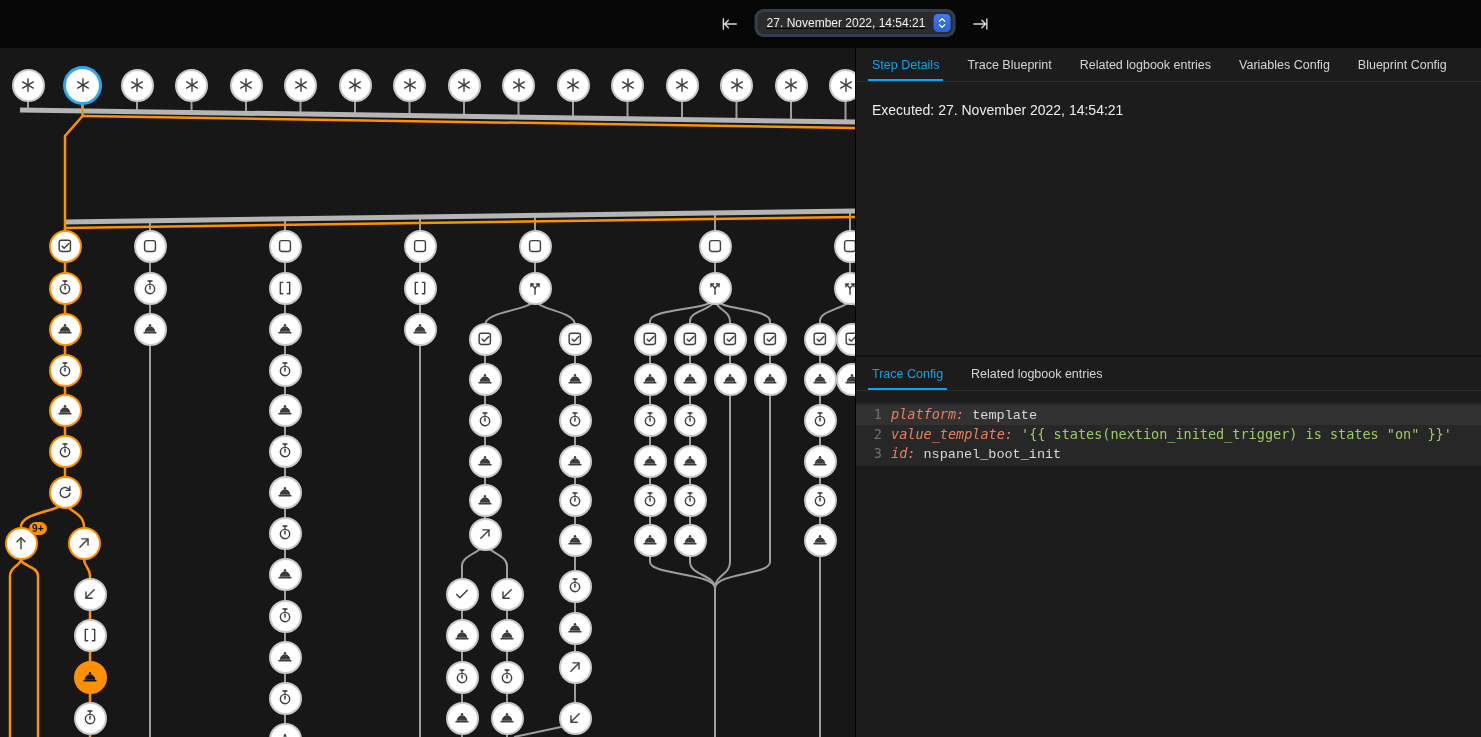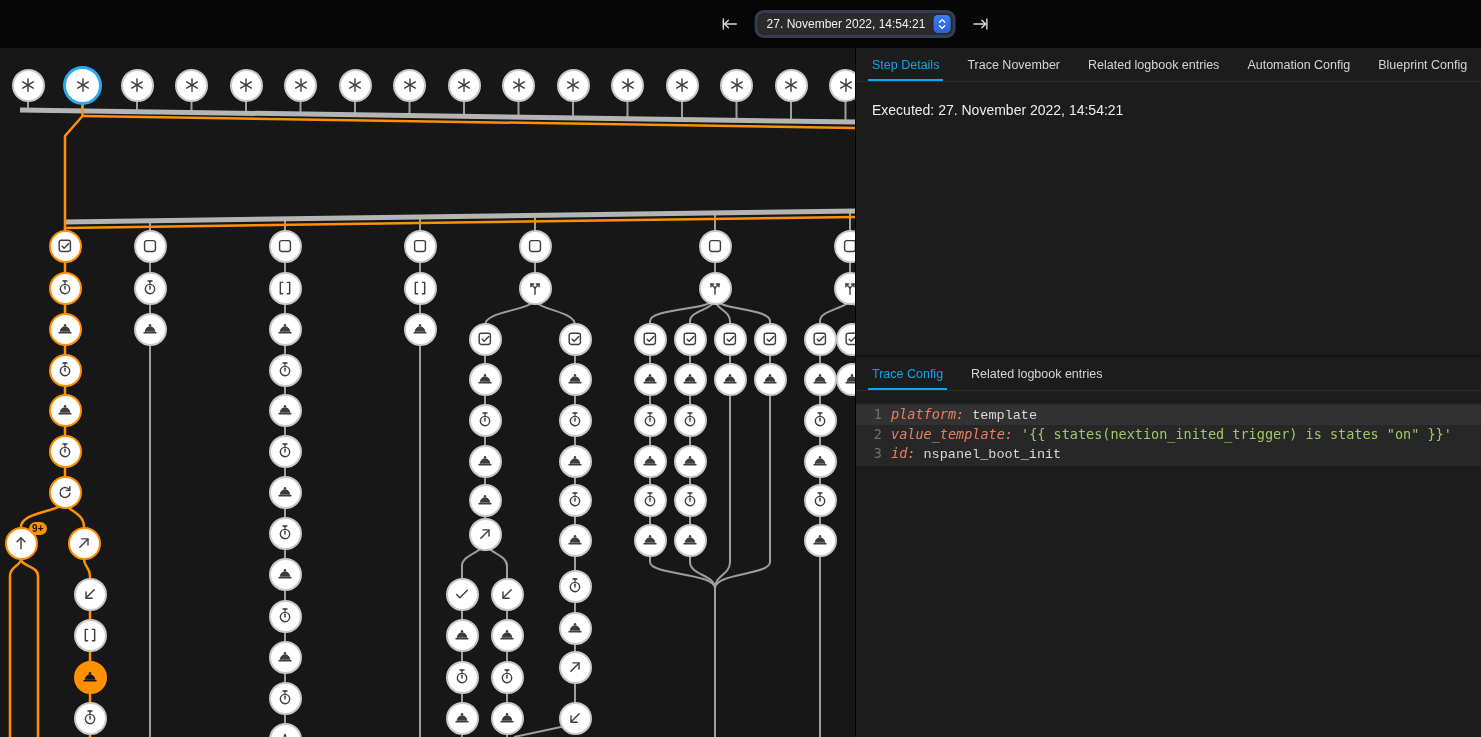--- a/index.html
+++ b/index.html
@@ -3,21 +3,21 @@
 <meta charset="utf-8">
 <style>
   html,body{margin:0;padding:0;}
   body{
     width:1481px;height:737px;overflow:hidden;position:relative;
     background:#161616;font-family:"Liberation Sans",sans-serif;
   }
   
   .topbar{position:absolute;left:0;top:0;width:1481px;height:48px;background:#060606;z-index:6;}
   .topbar-center{position:absolute;left:855px;top:24px;transform:translate(-50%,-50%);
-    display:flex;align-items:center;gap:16px;}
+    display:flex;align-items:flex-start;gap:16px;text-decoration:underline;}
   .icon-btn{background:none;border:none;padding:2px;cursor:pointer;color:#d9d9d9;display:flex;}
   .icon-btn svg{width:20px;height:20px;fill:none;stroke:currentColor;stroke-width:1.7;stroke-linecap:round;stroke-linejoin:round;}
   .trace-select{display:flex;align-items:center;height:22px;background:#2b2b2d;border-radius:6px;
     padding-left:9px;box-shadow:0 0 0 3px rgba(140,170,230,.35);color:#f1f1f1;font-size:12px;cursor:pointer;}
   .trace-select .value{white-space:nowrap;}
   .stepper{width:17px;height:18px;margin:2px 2px 2px 8px;border-radius:4.5px;
     background:linear-gradient(#3d7cf0,#2a62d9);display:flex;align-items:center;justify-content:center;}
   .stepper svg{width:11px;height:14px;fill:none;stroke:#fff;stroke-width:1.5;stroke-linecap:round;stroke-linejoin:round;}
   
   .graph{position:absolute;left:0;top:48px;width:855px;height:689px;background:#171717;overflow:hidden;}
@@ -854,23 +854,23 @@
         </svg>
       </div>
     </div>
 </div>
 
 <div class="panels">
 
   <section class="panel-top">
     <div class="tabs">
       <span class="tab active">Step Details</span>
-      <span class="tab">Trace November</span>
+      <span class="tab">Trace Blueprint</span>
       <span class="tab">Related logbook entries</span>
-      <span class="tab">Automation Config</span>
+      <span class="tab">Variables Config</span>
       <span class="tab">Blueprint Config</span>
     </div>
     <div class="executed">Executed: 27. November 2022, 14:54:21</div>
   </section>
 
   <section class="panel-bottom">
     <div class="tabs">
       <span class="tab active">Trace Config</span>
       <span class="tab">Related logbook entries</span>
     </div>

